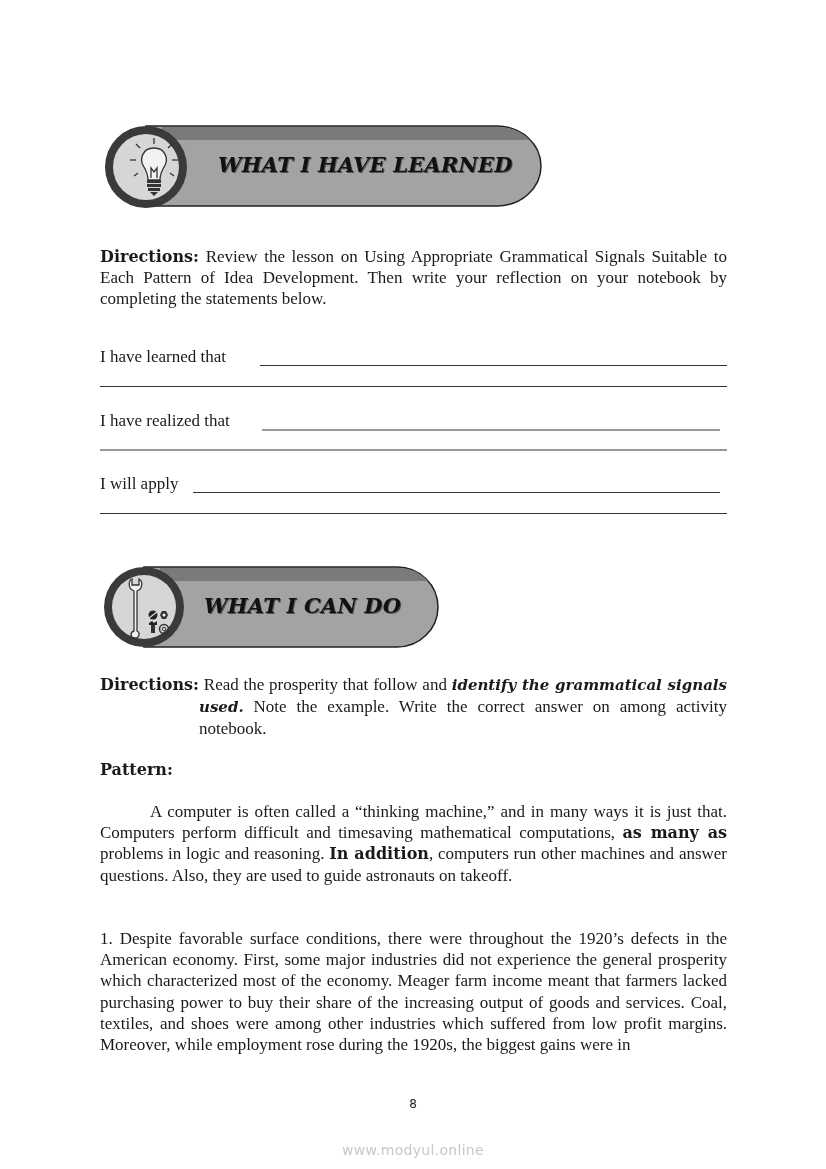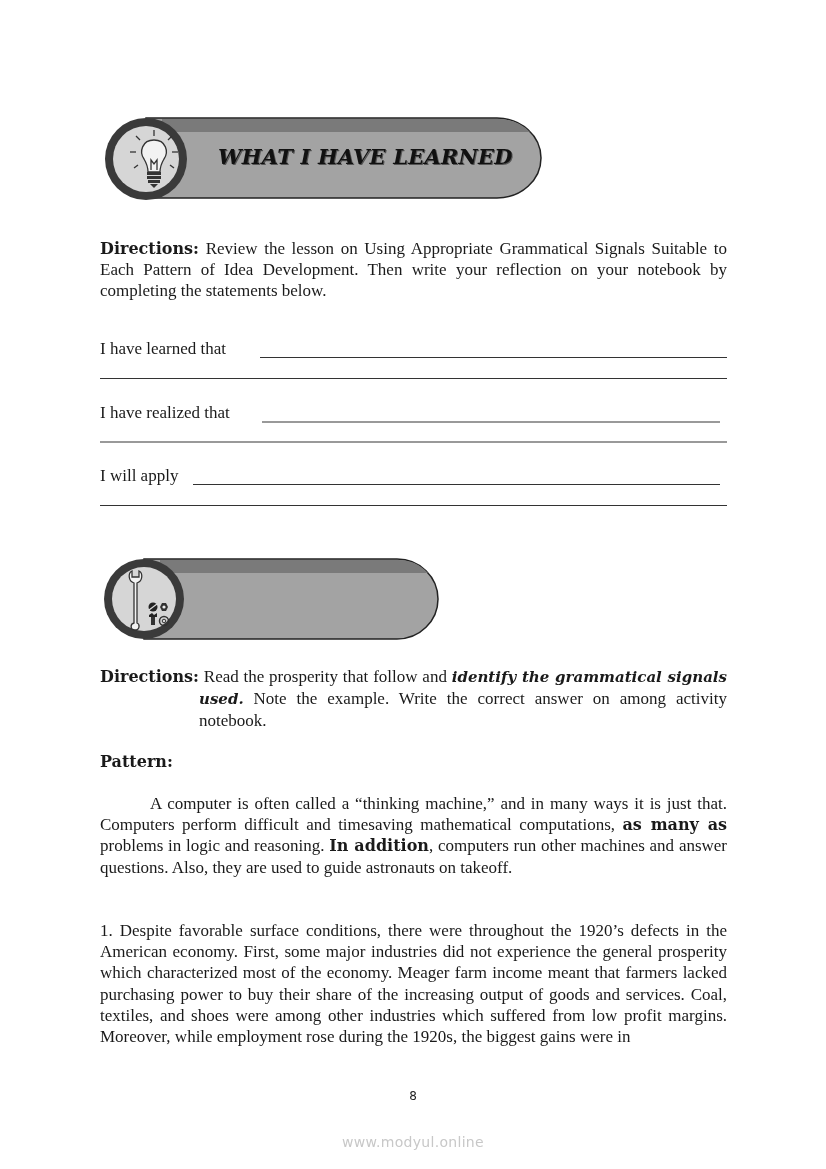--- a/index.html
+++ b/index.html
@@ -1,18 +1,18 @@
 <!DOCTYPE html>
 <html><head>
 <meta charset="utf-8">
 <style>
   html, body { margin: 0; padding: 0; background: #ffffff; }
   body { width: 826px; height: 1169px; position: relative; overflow: hidden;
          font-family: "DejaVu Serif", "Liberation Serif", serif; color: #1a1a1a; }
-  .page { position: absolute; left: 0; top: 8px; width: 826px; height: 858px; }
+  .page { position: absolute; left: 0; top: 16px; width: 826px; height: 858px; }
 
   
   .banner { position: absolute; }
   .banner svg { position: absolute; left: 0; top: 0; }
   .banner-title { position: absolute; font-family: "DejaVu Serif", "Liberation Serif", serif;
                   font-weight: bold; font-style: italic; color: #111; letter-spacing: 0.2px;
                   white-space: nowrap; text-shadow: 1px 1px 0 #555; }
 
   .text { position: absolute; left: 100px; width: 627px; font-size: 15.4px; line-height: 21.2px;
           text-align: justify; font-family: "Liberation Serif", "DejaVu Serif", serif; font-size: 17px; }
@@ -98,20 +98,21 @@
       </g>
       <circle cx="51" cy="50" r="4.5" fill="#222"></circle>
       <line x1="47" y1="53" x2="55" y2="47" stroke="#ddd" stroke-width="1.2"></line>
       <polygon points="60,46 64,46 66,50 64,54 60,54 58,50" fill="#333"></polygon>
       <circle cx="62" cy="50" r="1.6" fill="#eee"></circle>
       <path d="M47 58 L50 56 L52 58 L55 56 L55 60 L47 60 Z" fill="#222"></path>
       <rect x="49" y="60" width="4" height="8" fill="#333"></rect>
       <circle cx="62" cy="64" r="4.5" fill="none" stroke="#333" stroke-width="1.5"></circle>
       <circle cx="62" cy="64" r="1.8" fill="none" stroke="#333" stroke-width="1"></circle>
     </svg>
+    <div class="banner-title" style="left:102px; top:28px; font-size:21px;">WHAT I CAN DO</div>
   </div>
 
   <div class="text" style="top:658px; padding-left:99px; width:528px; text-indent:-99px;">
     <span class="b">Directions:</span>
     <span>Read the prosperity that follow and</span>
     <span class="bi">identify the grammatical signals used.</span>
     <span>Note the example. Write the correct answer on among activity notebook.</span>
   </div>
 
   <div class="text" style="top:743px;">

